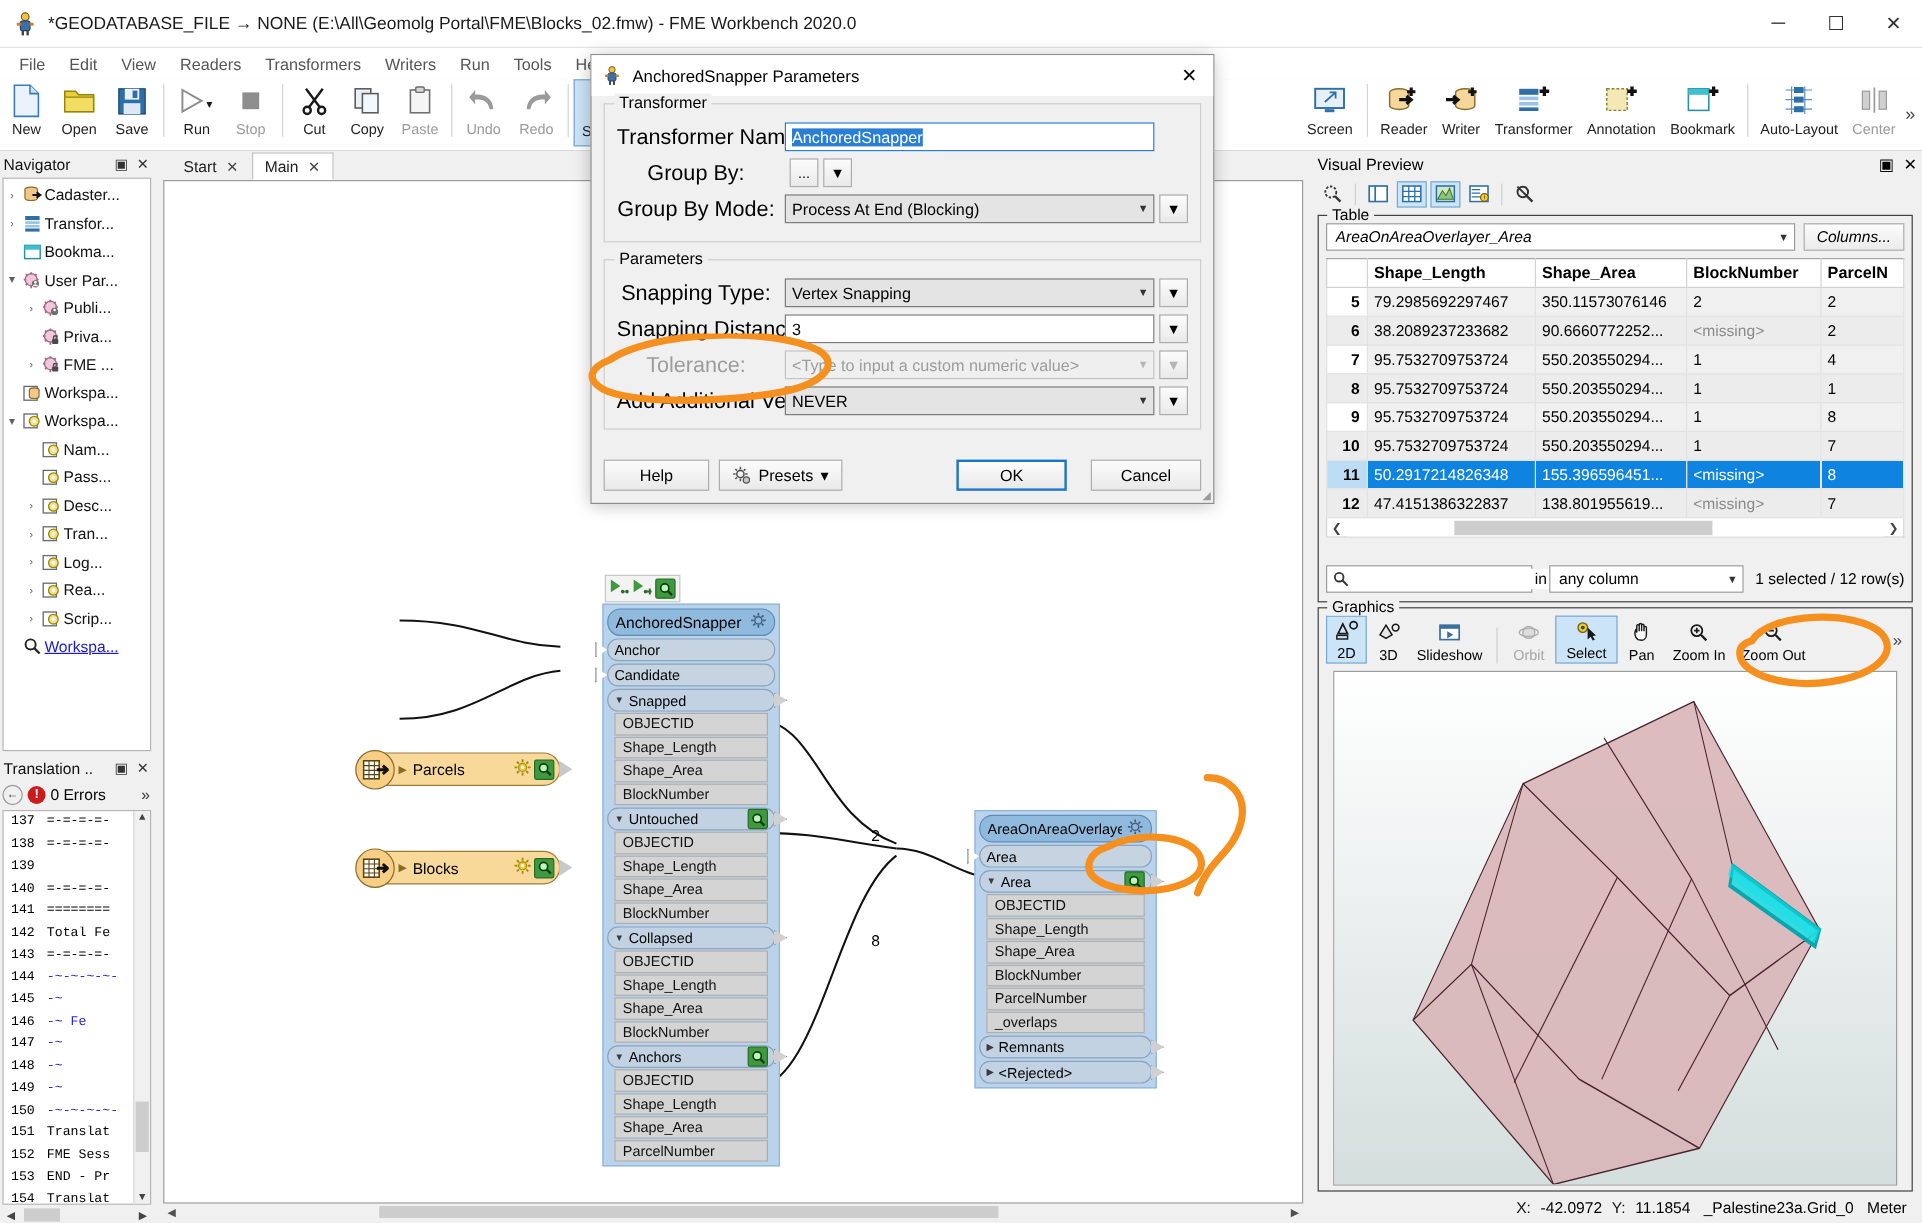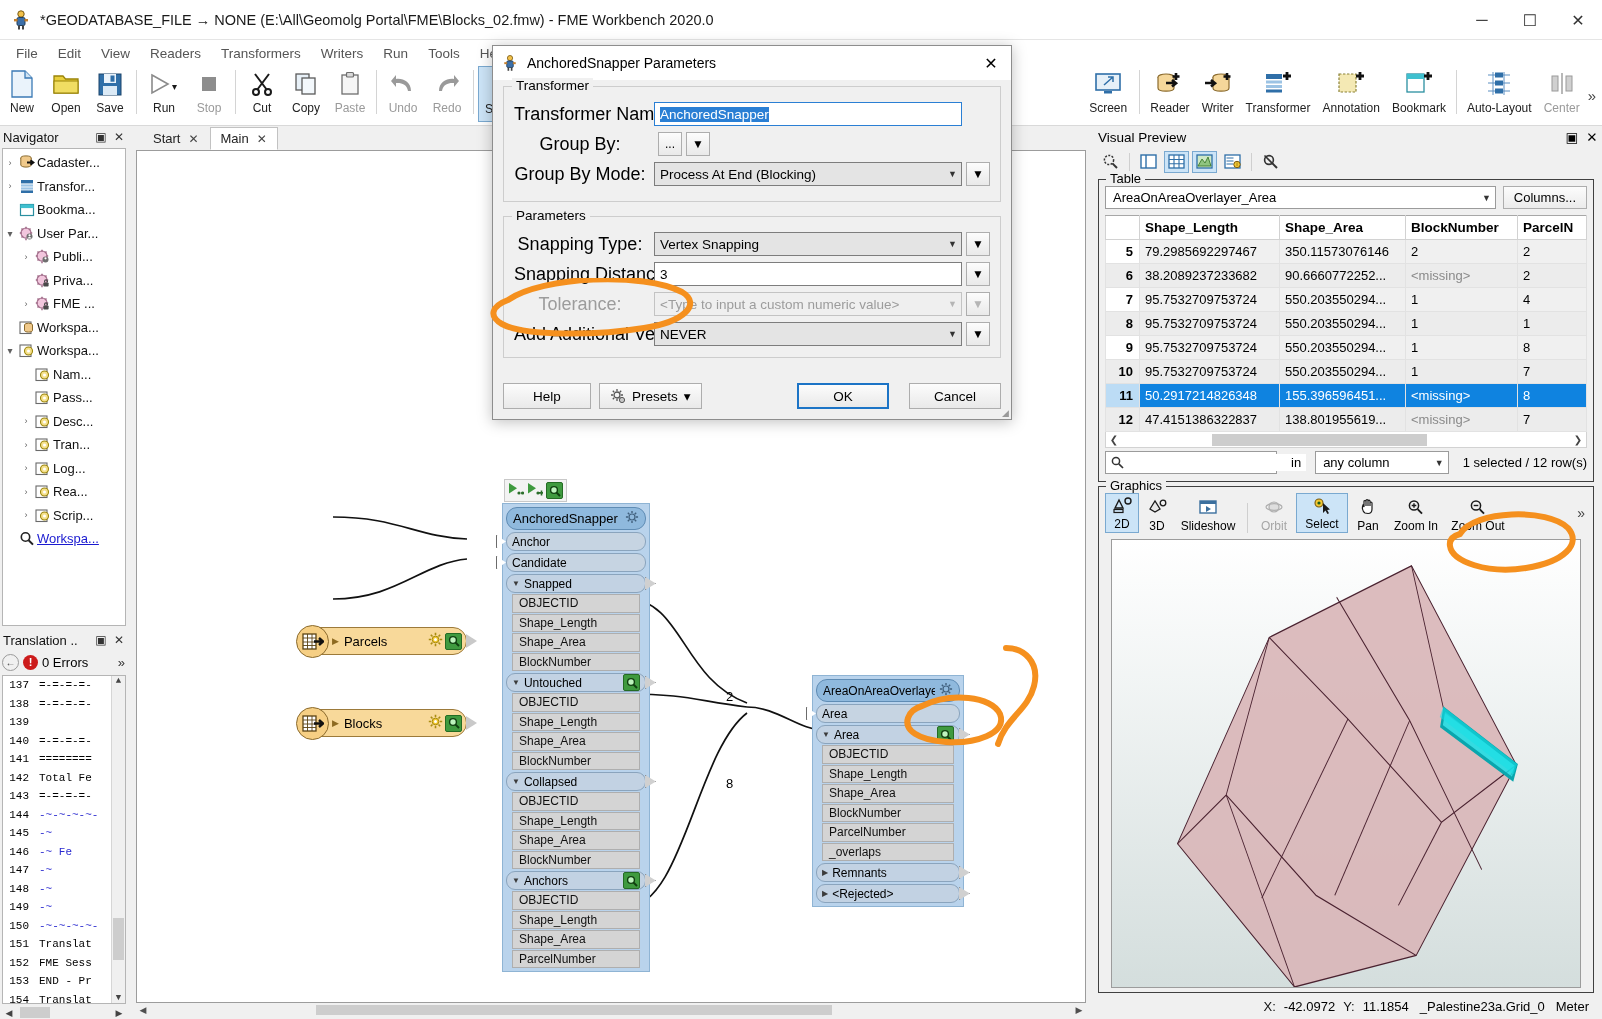--- a/index.html
+++ b/index.html
@@ -155,21 +155,21 @@
   #vp-head .ttl { flex:1; }
   #vp-toolbar { height:27px; display:flex; align-items:center; gap:3px; padding-left:8px; }
   .vp-tb { width:25px; height:22px; display:flex; align-items:center; justify-content:center; border:1px solid transparent; }
   .vp-tb.on { background:#cce4f7; border-color:#7aa9d0; }
   .vp-sep { width:1px; height:18px; background:#cfcfcf; margin:0 3px; }
 
   .grpbox { border:1px solid #404040; margin:4px 8px 0 8px; padding:6px 6px 7px 6px; position:relative; }
   .grpbox > .legend {
     position:absolute; top:-9px; left:7px; background:#f0f0f0; padding:0 4px; font-size:13px;
   }
-  .selwrap { display:flex; gap:7px; }
+  .selwrap { display:flex; gap:7px;font-style:italic; }
   .combo {
     flex:1; height:23px; background:#fff; border:1px solid #9b9b9b; display:flex; align-items:center;
     padding:0 4px 0 7px; font-size:13px; position:relative;
   }
   .combo .cv { flex:1; white-space:nowrap; overflow:hidden; }
   .combo .chev { font-size:9px; color:#333; }
   .btn {
     height:23px; background:linear-gradient(#fcfcfc,#ebebeb); border:1px solid #adadad;
     display:flex; align-items:center; justify-content:center; padding:0 10px; font-size:13px;
   }
@@ -185,21 +185,21 @@
   table.dt tr.alt td { background:#ececec; }
   table.dt tr.sel td { background:#0f83e0; color:#fff; }
   table.dt tr.sel td.idx { background:#bcdcf5; color:#000; }
   .miss { color:#8a8a8a; }
 
   #tbl-hscroll { height:16px; display:flex; align-items:center; background:#fff; border:1px solid #d2d2d2; border-top:0; }
   #tbl-hscroll .ar { width:16px; text-align:center; font-size:10px; color:#444; }
   #tbl-hscroll .tk { flex:1; height:14px; position:relative; background:#fff; }
   #tbl-hscroll .th2 { position:absolute; left:20%; width:48%; top:1px; height:12px; background:#cdcdcd; }
 
-  .srchrow { display:flex; align-items:center; gap:14px; margin-top:3px; }
+  .srchrow { display:flex; align-items:center; gap:2px; margin-top:23px; }
   .srchbox { width:172px; height:23px; background:#fff; border:1px solid #9b9b9b; display:flex; align-items:center; padding-left:5px; }
   .rowcount { font-size:13px; margin-left:auto; white-space:nowrap; }
 
   #gfx { flex:1; border:1px solid #9c9c9c; margin:6px 6px 0 6px; background:#fff; position:relative; overflow:hidden; }
   #statusbar { height:26px; display:flex; align-items:center; justify-content:flex-end;
     font-size:13px; padding-right:10px; gap:5px; }
   #statusbar .lbl { color:#111; }
   #statusbar .val { padding:0 3px; }
 
   

